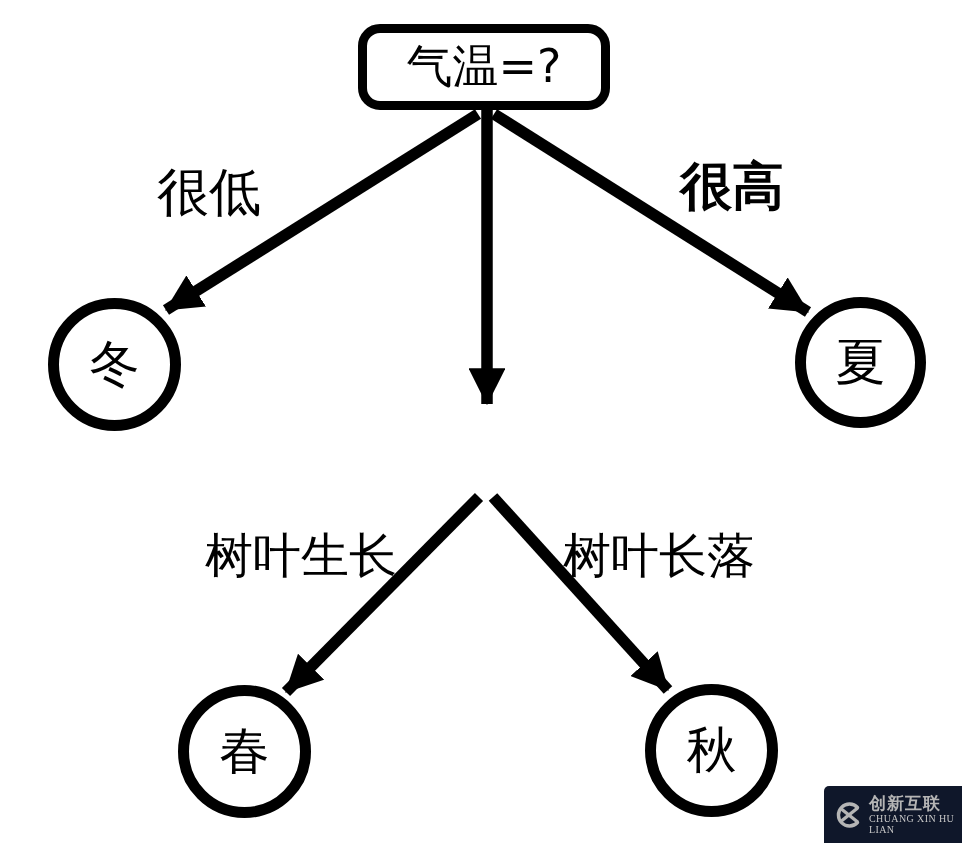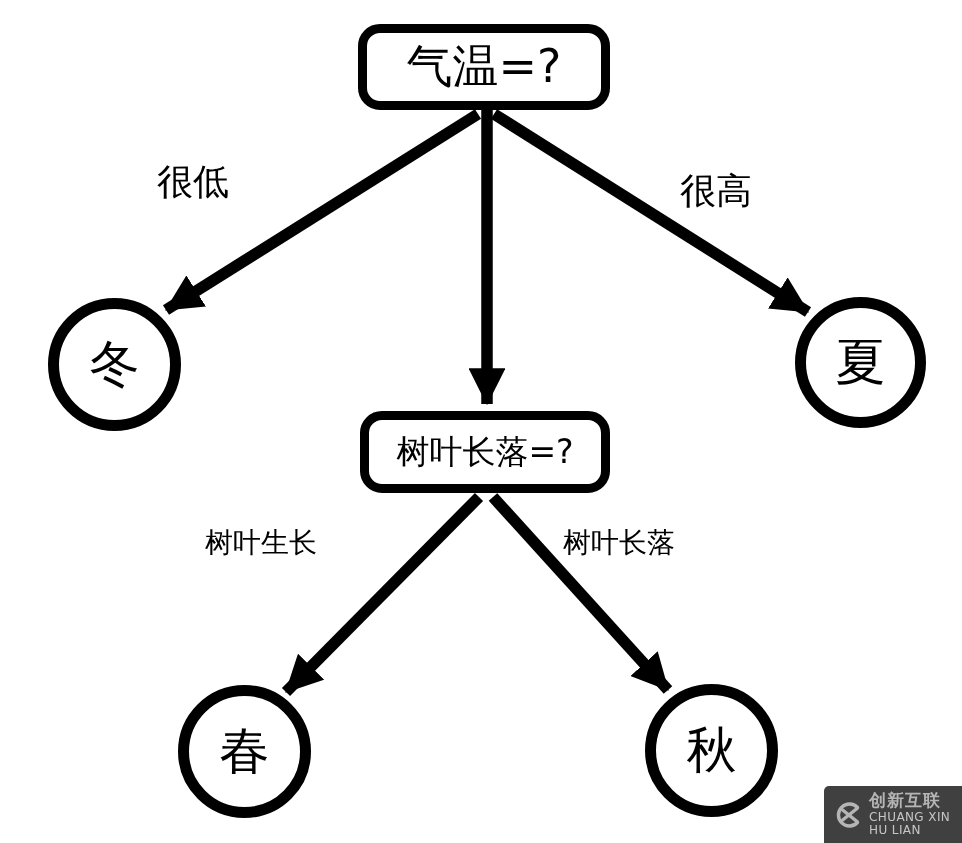--- a/index.html
+++ b/index.html
@@ -52,51 +52,52 @@
   }
   .leaf-circle.winter { left: 48px;  top: 298px; }
   .leaf-circle.summer { left: 795px; top: 297px; width: 131px; height: 131px; }
   .leaf-circle.spring { left: 178px; top: 685px; }
   .leaf-circle.autumn { left: 645px; top: 684px; }
   .edge-label {
     position: absolute;
     white-space: nowrap;
     color: #000000;
   }
-  .edge-label.big   { font-size: 36px; }
-  .edge-label.small { font-size: 28px; }
+  .edge-label.big   { font-size: 52px; }
+  .edge-label.small { font-size: 48px; }
   .edge-label.very-low      { left: 157px; top: 158px; }
   .edge-label.suitable      { left: 361px; top: 236px; }
-  .edge-label.very-high     { left: 680px; top: 167px; }
+  .edge-label.very-high     { left: 680px; top: 152px; font-weight: bold; }
   .edge-label.leaves-grow   { left: 205px; top: 524px; }
   .edge-label.leaves-wither { left: 563px; top: 524px; }
   .watermark {
     position: absolute;
     right: 0; bottom: 0;
     width: 138px; height: 57px;
-    background: #404040;
+    background: #0f172a;
     border-top-left-radius: 5px;
     display: flex;
     align-items: center;
     padding-left: 9px;
     box-sizing: border-box;
   }
   .watermark-logo { flex: 0 0 auto; margin-right: 6px; }
   .watermark-text { display: flex; flex-direction: column; line-height: 1.1; }
   .watermark-brand {
     font-size: 17px;
     font-weight: bold;
     color: #b5b5b5;
     letter-spacing: 1px;
   }
   .watermark-subtitle {
-    font-size: 12px;
+    font-size: 10px;
     color: #c6c6c6;
     letter-spacing: 0.4px;
     margin-top: 1px;
+    font-family: Liberation Serif, serif;
   }
 </style>
 </head>
 <body>
 
 <div class="canvas">
 
   <svg class="edges-layer" width="962" height="843" viewBox="0 0 962 843" xmlns="http://www.w3.org/2000/svg">
     <defs>
       <marker id="arrowhead" markerWidth="3.2" markerHeight="3.2" refX="3.1" refY="1.6" orient="auto" markerUnits="strokeWidth">
@@ -117,23 +118,20 @@
   <div class="edge-label big very-low">很低</div>
   <div class="edge-label big very-high">很高</div>
 
   <div class="leaf-circle winter">
     <span>冬</span>
   </div>
   <div class="leaf-circle summer">
     <span>夏</span>
   </div>
 
-  <div class="decision-box mid">
-    <span>树叶长落=?</span>
-  </div>
 
   <div class="edge-label small leaves-grow">树叶生长</div>
   <div class="edge-label small leaves-wither">树叶长落</div>
 
   <div class="leaf-circle spring">
     <span>春</span>
   </div>
   <div class="leaf-circle autumn">
     <span>秋</span>
   </div>

